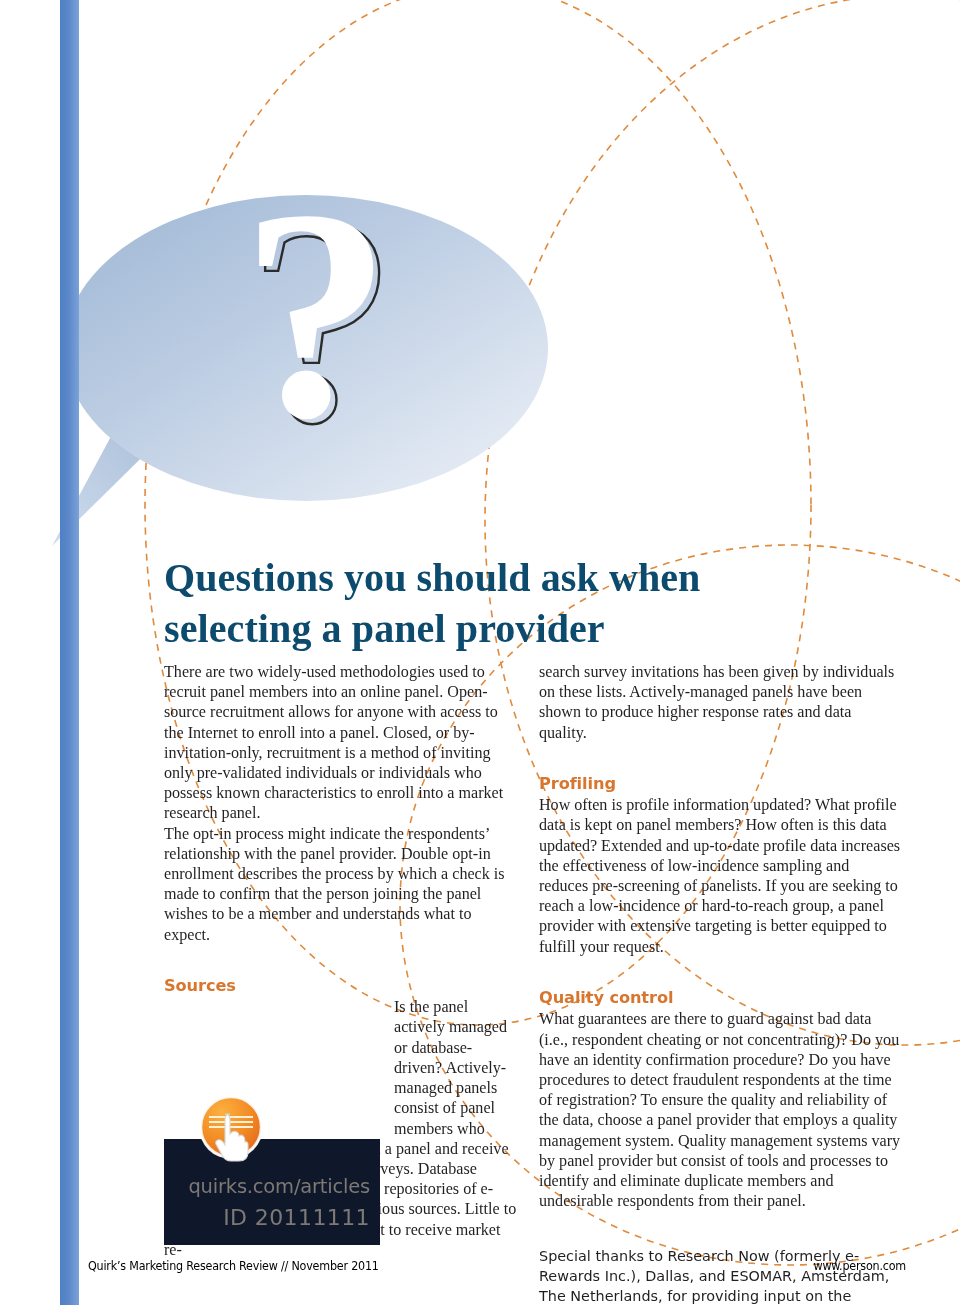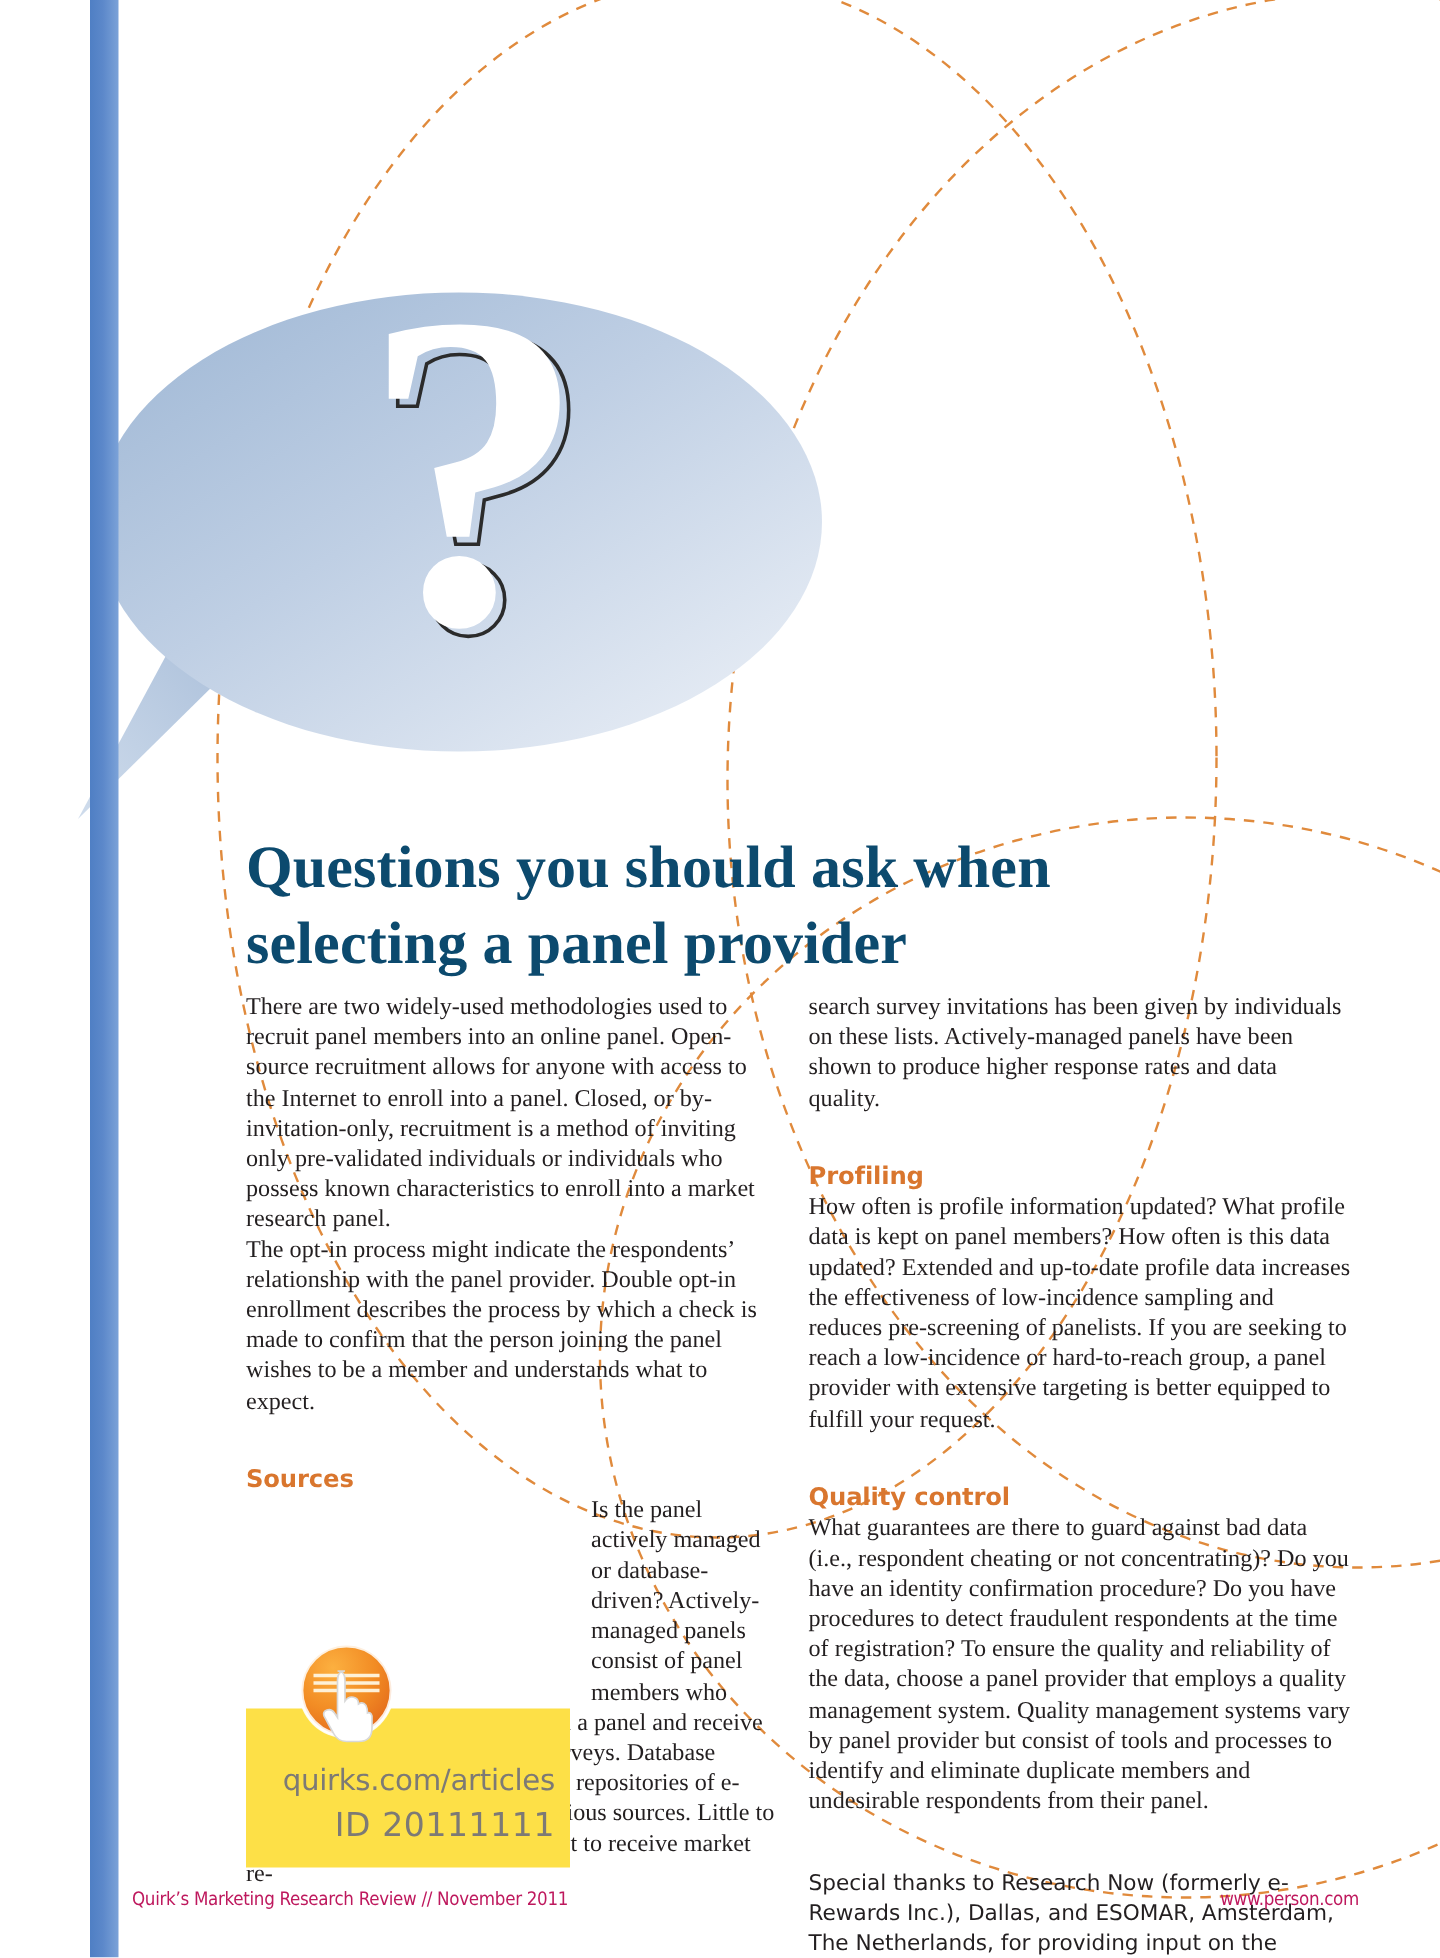--- a/index.html
+++ b/index.html
@@ -50,21 +50,21 @@
   
   .float-box{
     float:left;
     width:216px;height:106px;
     margin:14px 14px 6px 0;
     shape-outside:inset(0);
   }
   .promo{
     position:absolute;left:164px;top:1139px;
     width:216px;height:106px;
-    background:#fde047;
+    background:#0f172a;
   }
   .promo-url{
     position:absolute;right:10px;top:36px;
     font-family:"DejaVu Sans", sans-serif;
     font-size:19.5px;color:#7d7a75;letter-spacing:-.2px;
     white-space:nowrap;
   }
   .promo-id{
     position:absolute;right:10px;top:66px;
     font-family:"DejaVu Sans", sans-serif;
@@ -79,21 +79,21 @@
   .thanks{
     font-family:"DejaVu Sans", sans-serif;
     font-size:14.4px;line-height:19.6px;color:#231f20;
     margin-top:36px;
   }
 
   
   .footer{
     position:absolute;left:0;top:1258px;width:960px;height:24px;
     font-family:"DejaVu Sans Condensed","DejaVu Sans", sans-serif;
-    font-size:12.4px;color:#be185d;
+    font-size:12.4px;color:#000000;
   }
   .footer .left{position:absolute;left:88px;top:0;letter-spacing:-.2px;}
   .footer .right{position:absolute;right:54px;top:0;letter-spacing:-.2px;}
 </style>
 </head>
 <body>
 
 <div class="page">
 
   <div class="deco">

